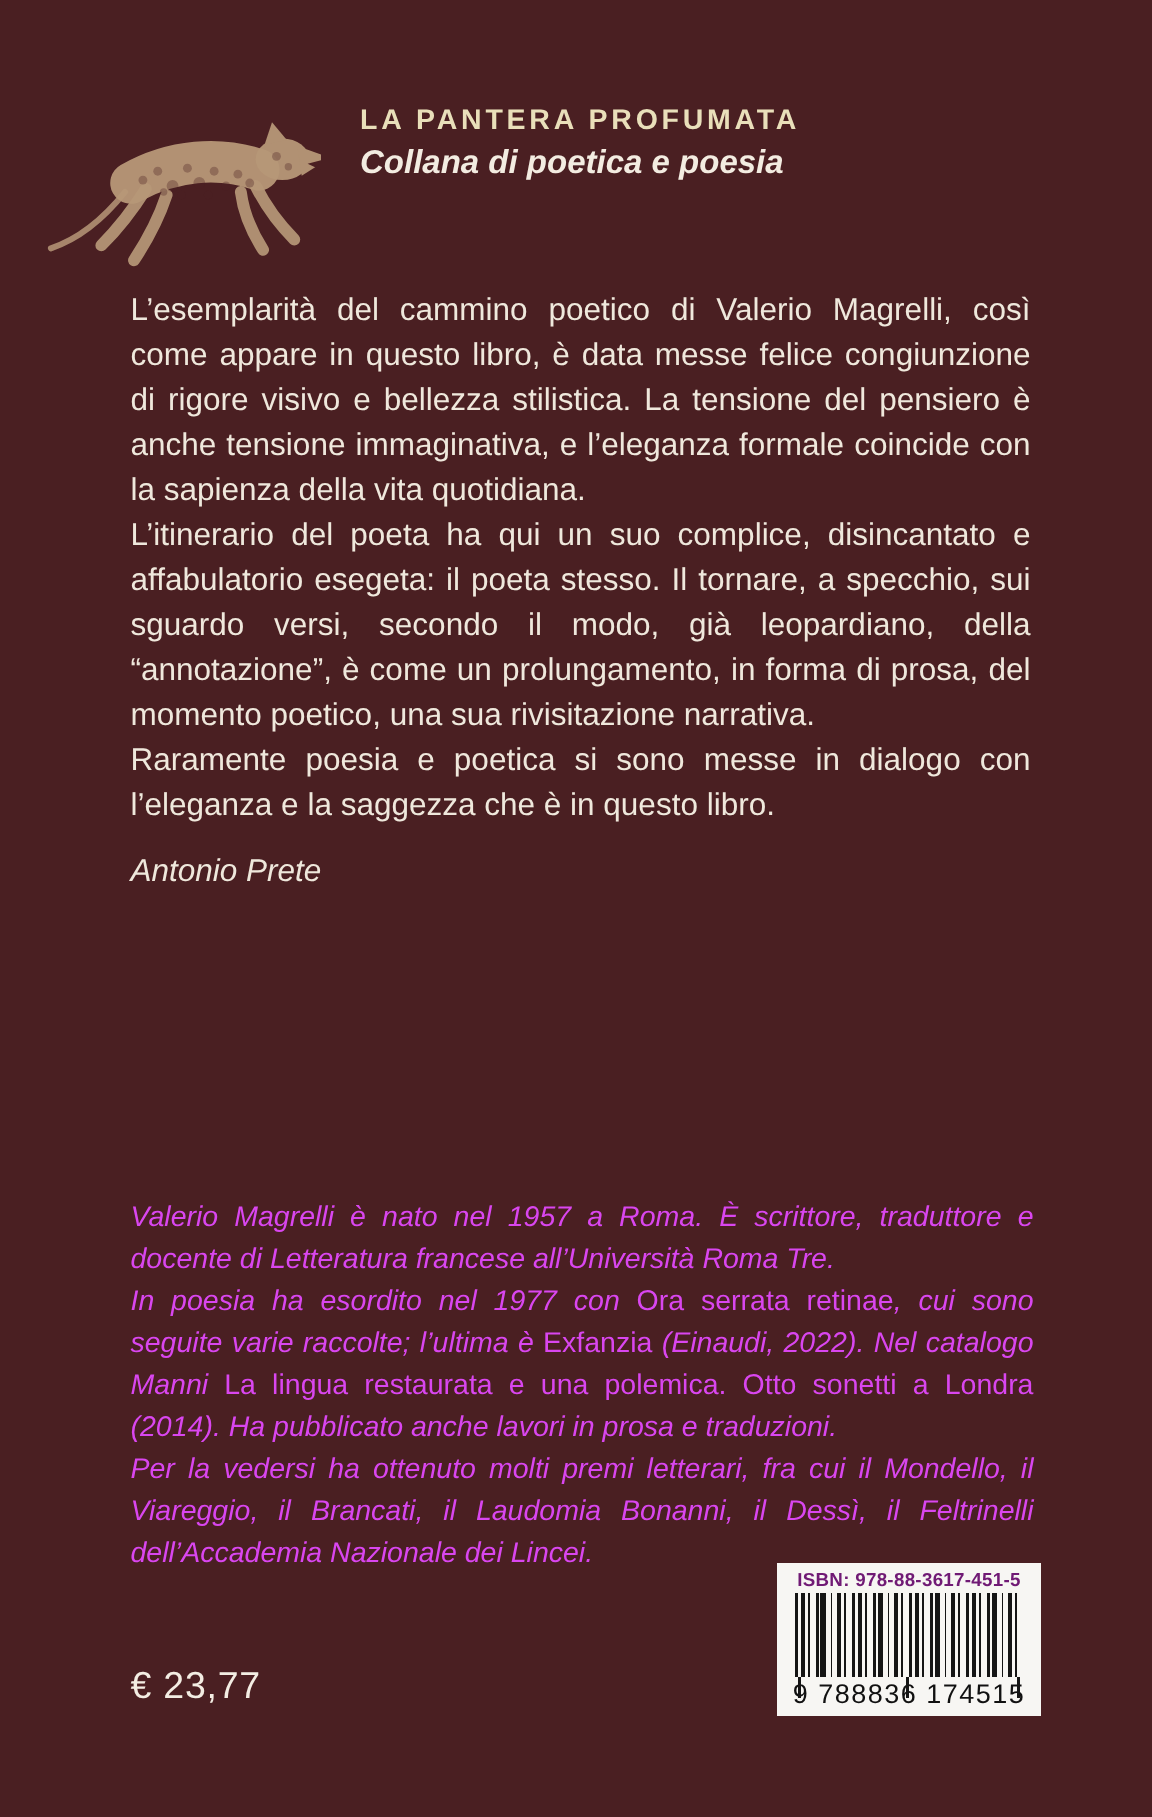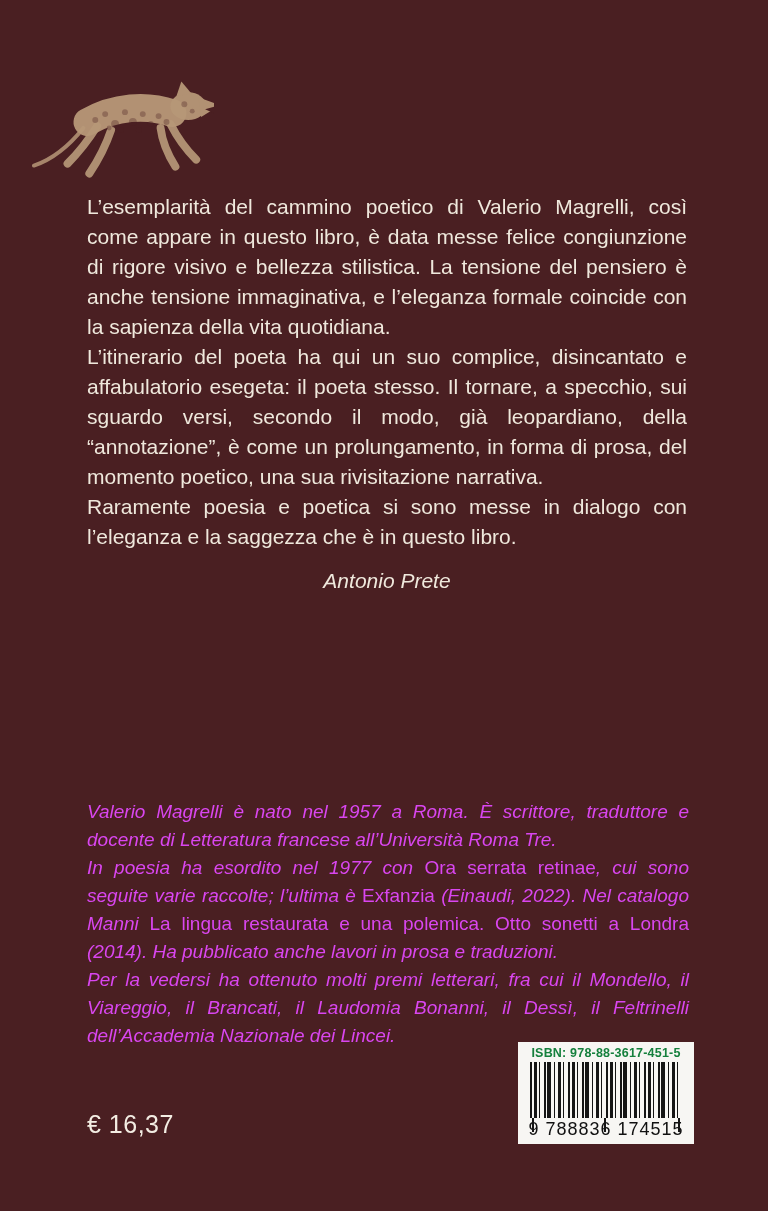--- a/index.html
+++ b/index.html
@@ -33,21 +33,21 @@
   }
   
   .description{
     position:absolute;left:87px;top:192px;width:600px;
     font-size:21px;line-height:30px;
     text-align:justify;
   }
   .description p{margin:0;}
   .attribution{
     margin-top:14px;
-    text-align:center;
+    text-align:left;
     font-style:italic;
     font-size:21px;
   }
   
   .bio{
     position:absolute;left:87px;top:798px;width:602px;
     font-size:19px;line-height:28px;
     text-align:justify;
     font-style:italic;
     color:#d946ef;
@@ -59,21 +59,21 @@
     position:absolute;left:87px;top:1110px;
     font-size:25px;color:#f3ede3;letter-spacing:0.5px;
   }
   .barcode-box{
     position:absolute;left:518px;top:1042px;width:176px;height:102px;
     background:#f7f6f3;
     display:flex;flex-direction:column;align-items:center;
     box-sizing:border-box;padding:4px 8px 3px 8px;
   }
   .isbn-label{
-    color:#15803d;font-size:12.5px;font-weight:bold;
+    color:#701a75;font-size:12.5px;font-weight:bold;
     letter-spacing:0.2px;white-space:nowrap;
   }
   .bars{
     position:relative;
     width:152px;height:56px;margin-top:2px;
     background:repeating-linear-gradient(90deg,
       #151515 0 2px,#f7f6f3 2px 4px,
       #151515 4px 7px,#f7f6f3 7px 9px,
       #151515 9px 10px,#f7f6f3 10px 14px,
       #151515 14px 16px,#f7f6f3 16px 17px,
@@ -127,36 +127,40 @@
         <circle cx="126" cy="58" r="3"></circle>
           <circle cx="134" cy="50" r="3"></circle>
         <circle cx="142" cy="56" r="3"></circle>
           <circle cx="96" cy="64" r="3"></circle>
         <circle cx="114" cy="64" r="3"></circle>
           <circle cx="160" cy="38" r="3"></circle>
         <circle cx="168" cy="45" r="2.5"></circle>
           <circle cx="84" cy="62" r="2.5"></circle>
       </g>
     </svg>
+    <div class="series">
+      <div class="series-title">LA PANTERA PROFUMATA</div>
+      <div class="series-subtitle">Collana di poetica e poesia</div>
+    </div>
   </div>
 
   <div class="description">
     <p>L’esemplarità del cammino poetico di Valerio Magrelli, così come appare in questo libro, è data messe felice congiunzione di rigore visivo e bellezza stilistica. La tensione del pensiero è anche tensione immaginativa, e l’eleganza formale coincide con la sapienza della vita quotidiana.</p>
     <p>L’itinerario del poeta ha qui un suo complice, disincantato e affabulatorio esegeta: il poeta stesso. Il tornare, a specchio, sui sguardo versi, secondo il modo, già leopardiano, della “annotazione”, è come un prolungamento, in forma di prosa, del momento poetico, una sua rivisitazione narrativa.</p>
     <p>Raramente poesia e poetica si sono messe in dialogo con l’eleganza e la saggezza che è in questo libro.</p>
     <div class="attribution">Antonio Prete</div>
   </div>
 
   <div class="bio">
     <p>Valerio Magrelli è nato nel 1957 a Roma. È scrittore, traduttore e docente di Letteratura francese all’Università Roma Tre.</p>
     <p><span>In poesia ha esordito nel 1977 con </span><span class="rm">Ora serrata retinae</span><span>, cui sono seguite varie raccolte; l’ultima è </span><span class="rm">Exfanzia</span><span> (Einaudi, 2022). Nel catalogo Manni </span><span class="rm">La lingua restaurata e una polemica. Otto sonetti a Londra</span><span> (2014). Ha pubblicato anche lavori in prosa e traduzioni.</span></p>
     <p>Per la vedersi ha ottenuto molti premi letterari, fra cui il Mondello, il Viareggio, il Brancati, il Laudomia Bonanni, il Dessì, il Feltrinelli dell’Accademia Nazionale dei Lincei.</p>
   </div>
 
-  <div class="price">€ 16,37</div>
+  <div class="price">€ 23,77</div>
 
   <div class="barcode-box">
     <div class="isbn-label">ISBN: 978-88-3617-451-5</div>
     <div class="bars">
       <span class="guard g1"></span>
       <span class="guard g2"></span>
       <span class="guard g3"></span>
     </div>
     <div class="barcode-digits">9  788836  174515</div>
   </div>

